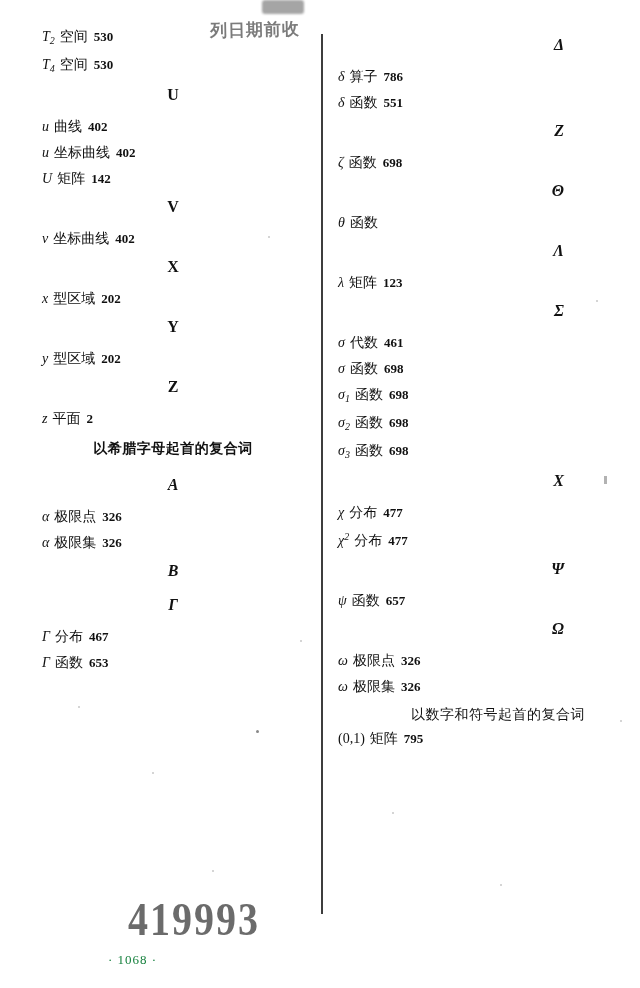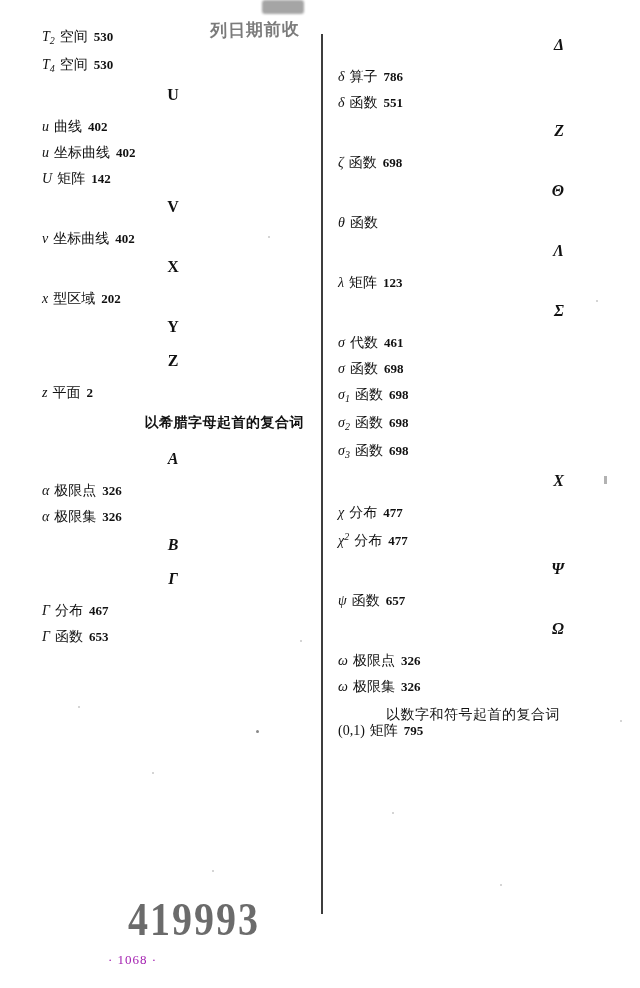--- a/index.html
+++ b/index.html
@@ -114,28 +114,28 @@
     font-style: normal;
   }
   .letter.right-align {
     text-align: right;
     padding-right: 46px;
   }
 
   .subhead {
     font-size: 14px;
     font-weight: bold;
-    text-align: right;
+    text-align: center;
     margin: 14px 0 18px 0;
     letter-spacing: .5px;
   }
   .subhead.indent {
-    text-align: left;
+    text-align: center;
     padding-left: 48px;
-    margin: 10px 0 0 0;
+    margin: 10px 0 8px 0;
     font-weight: normal;
     font-family: Liberation Serif, serif;
   }
 
   .stamp {
     position: absolute;
     left: 128px;
     top: 896px;
     font-family: "Liberation Serif", serif;
     font-size: 40px;
@@ -144,21 +144,21 @@
     opacity: .75;
     font-weight: bold;
     transform: scale(1, 1.15);
   }
   .folio {
     position: absolute;
     left: 108px;
     top: 952px;
     font-size: 13px;
     letter-spacing: 1px;
-    color: #a21caf;
+    color: #15803d;
   }
 
   .blot-a {
     position: absolute;
     left: 256px;
     top: 730px;
     width: 3px; height: 3px;
     background: #555;
     border-radius: 50%;
     opacity: .7;
@@ -187,20 +187,21 @@
       <div class="entry"><span class="sym">T</span><span class="sub">4</span><span class="term">空间</span><span class="pg">530</span></div>
       <div class="letter upright">U</div>
       <div class="entry"><span class="sym">u</span><span class="term">曲线</span><span class="pg">402</span></div>
       <div class="entry"><span class="sym">u</span><span class="term">坐标曲线</span><span class="pg">402</span></div>
       <div class="entry"><span class="sym">U</span><span class="term">矩阵</span><span class="pg">142</span></div>
       <div class="letter upright">V</div>
       <div class="entry"><span class="sym">v</span><span class="term">坐标曲线</span><span class="pg">402</span></div>
       <div class="letter upright">X</div>
       <div class="entry"><span class="sym">x</span><span class="term">型区域</span><span class="pg">202</span></div>
       <div class="letter upright">Y</div>
+      <div class="entry"><span class="sym">y</span><span class="term">型区域</span><span class="pg">202</span></div>
       <div class="letter upright">Z</div>
       <div class="entry"><span class="sym">z</span><span class="term">平面</span><span class="pg">2</span></div>
       <div class="subhead">以希腊字母起首的复合词</div>
       <div class="letter">A</div>
       <div class="entry"><span class="sym">α</span><span class="term">极限点</span><span class="pg">326</span></div>
       <div class="entry"><span class="sym">α</span><span class="term">极限集</span><span class="pg">326</span></div>
       <div class="letter">B</div>
       <div class="letter">Γ</div>
       <div class="entry"><span class="sym">Γ</span><span class="term">分布</span><span class="pg">467</span></div>
       <div class="entry"><span class="sym">Γ</span><span class="term">函数</span><span class="pg">653</span></div>

